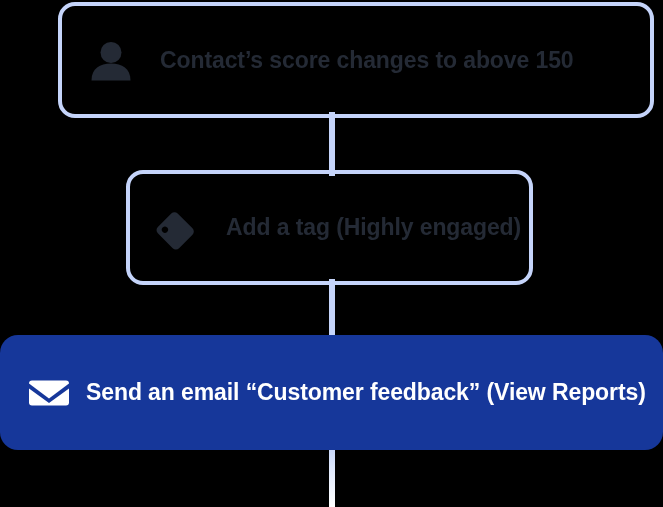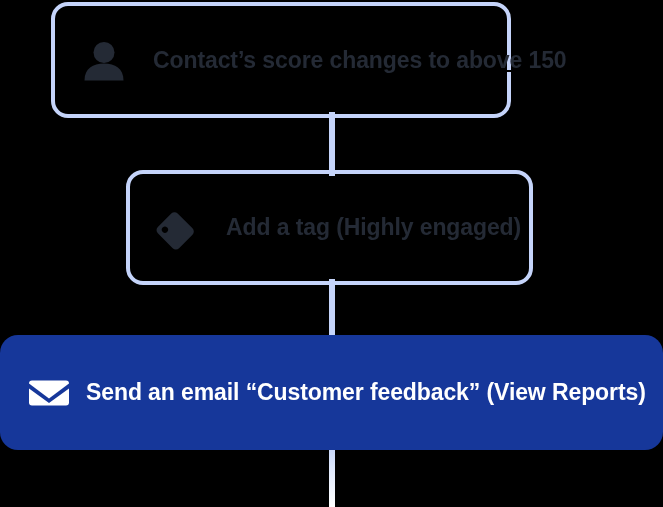--- a/index.html
+++ b/index.html
@@ -74,23 +74,23 @@
     font-weight: 700;
   }
 
   .label-light {
     color: #ffffff;
     font-weight: 700;
   }
 
   
   #node-trigger {
-    left: 51px;
+    left: 58px;
     top: 2px;
-    width: 460px;
+    width: 596px;
     height: 116px;
     padding-left: 26px;
     text-decoration: underline;
   }
   #node-trigger .node-icon { width: 46px; height: 46px; }
   #node-trigger .node-label { margin-left: 26px; }
 
   
   #node-tag {
     left: 126px;

